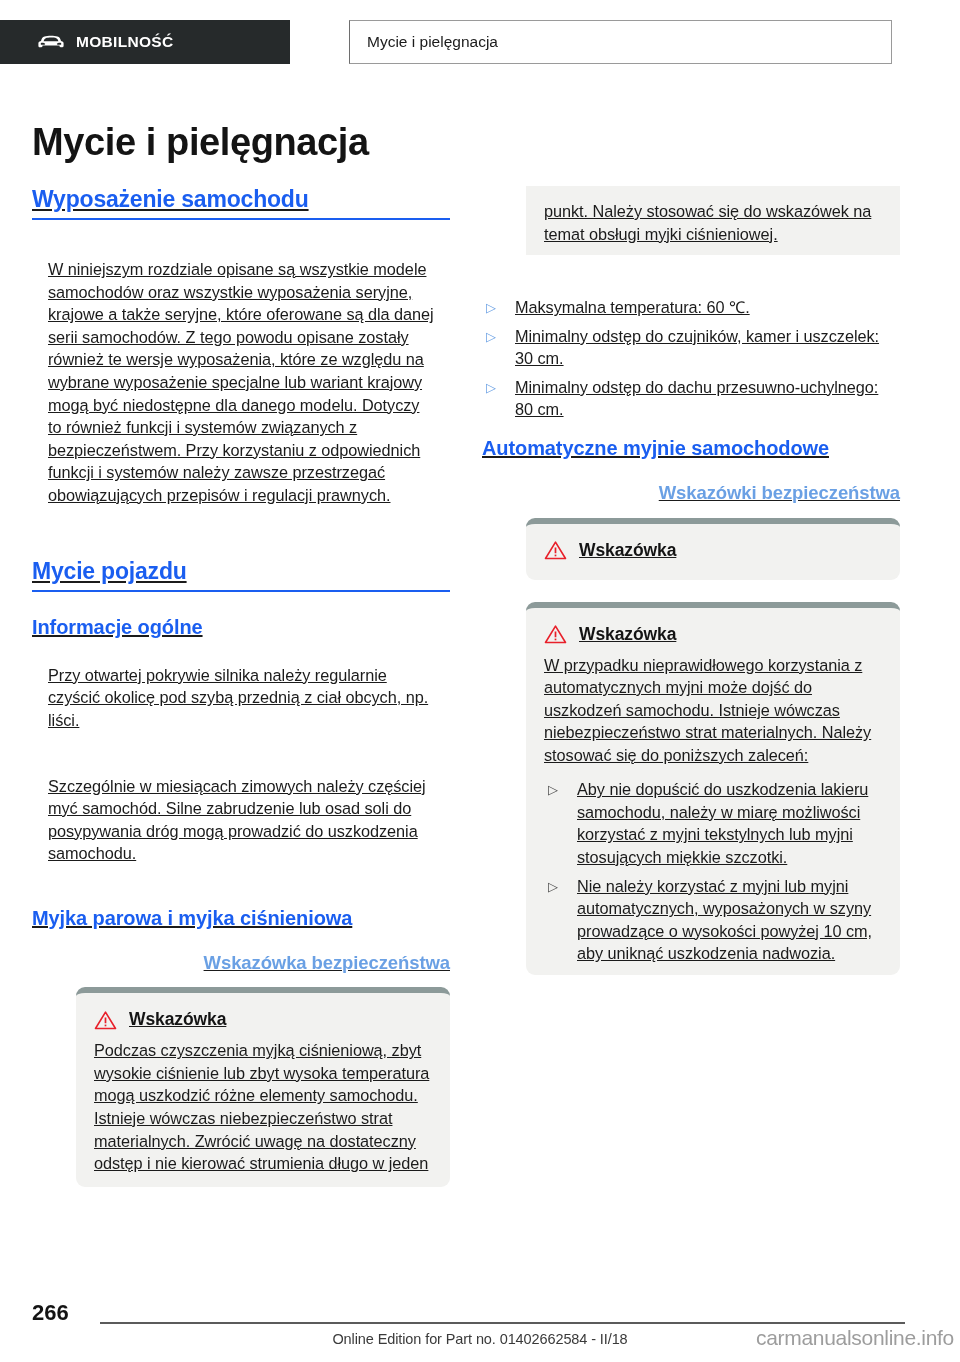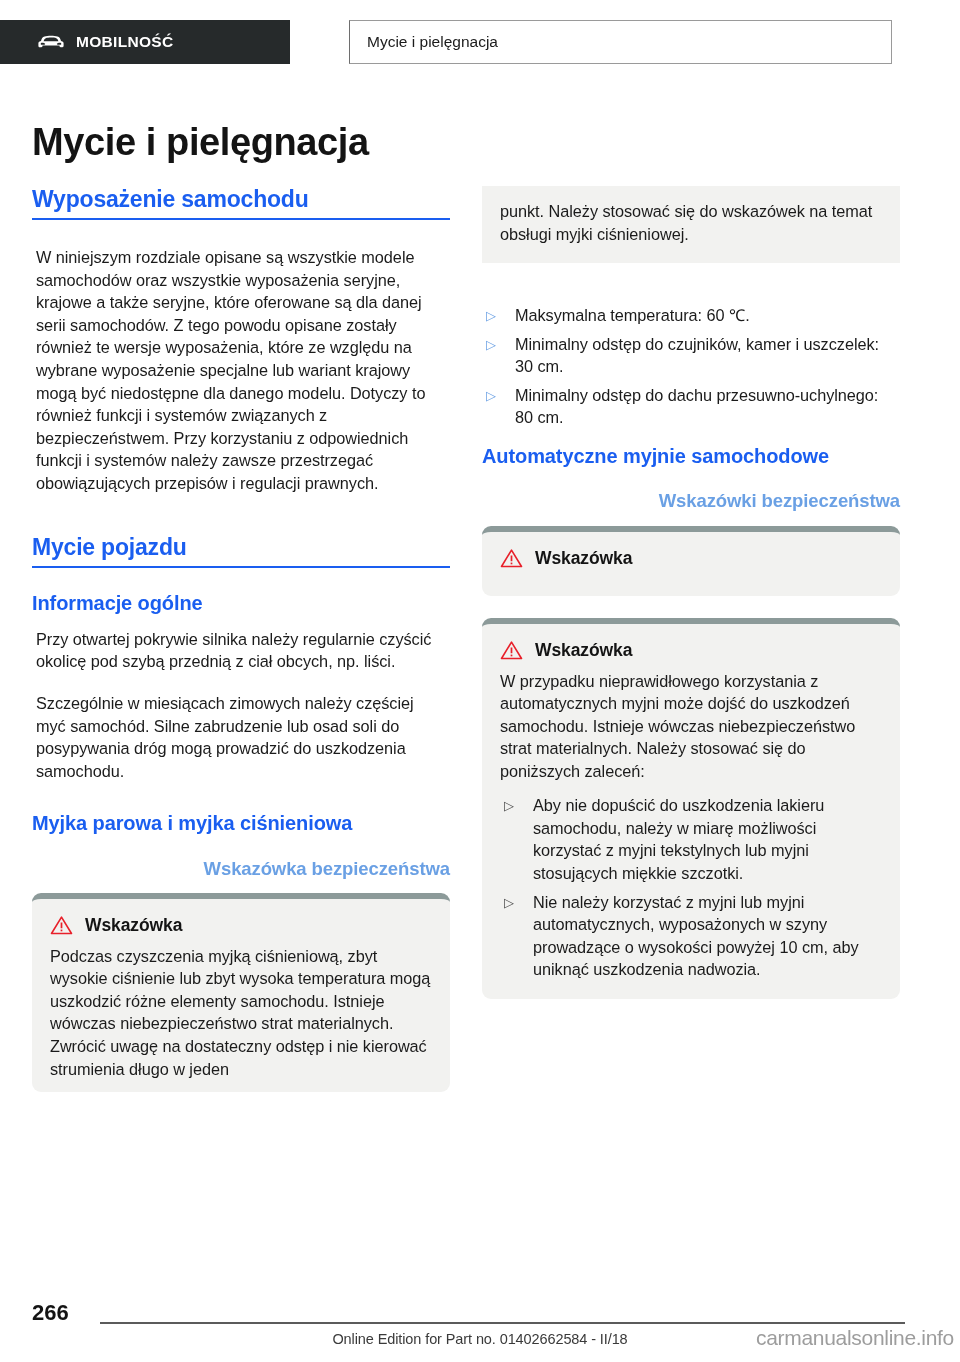--- a/index.html
+++ b/index.html
@@ -73,20 +73,21 @@
     font-weight: bold;
     letter-spacing: -0.4px;
     color: #141414;
   }
 
   
   .col {
     position: absolute;
     top: 186px;
     width: 418px;
+    text-decoration: underline;
   }
   .col-left  { left: 32px; }
   .col-right { left: 482px; }
 
   
   .h1 {
     font-size: 23px;
     font-weight: bold;
     color: #1a5ef0;
     letter-spacing: -0.2px;
@@ -110,21 +111,21 @@
     letter-spacing: -0.1px;
     line-height: 1.2;
     margin: 0;
     text-align: right;
   }
 
   
   p.body {
     font-size: 16.3px;
     line-height: 1.385;
-    margin: 4px;
+    margin: 16px;
     color: #1b1b1b;
     letter-spacing: -0.05px;
   }
 
   
   .sp-16 { height: 16px; }
   .sp-13 { height: 13px; }
   .sp-11 { height: 11px; }
   .sp-9  { height: 9px;  }
   .sp-8  { height: 8px;  }
@@ -156,21 +157,22 @@
     font-size: 13px;
     line-height: 1.72;
     color: #6aa0e4;
   }
   ul.bullets.dark .bullet-marker { color: #4c4c4c; }
 
   
   .notice {
     background: #f2f2f0;
     box-sizing: border-box;
-    padding: 16px 18px 18px 18px;
+    padding: 16px 18px 10px 18px;
+    margin-left: 44px;
   }
   .notice.topbar {
     border-top: 6px solid #8c9a99;
     border-radius: 9px;
   }
   .notice.cont-top { padding-top: 14px; }
   .notice.clip-bottom { padding-bottom: 12px; }
   .notice-head {
     display: flex;
     align-items: center;

